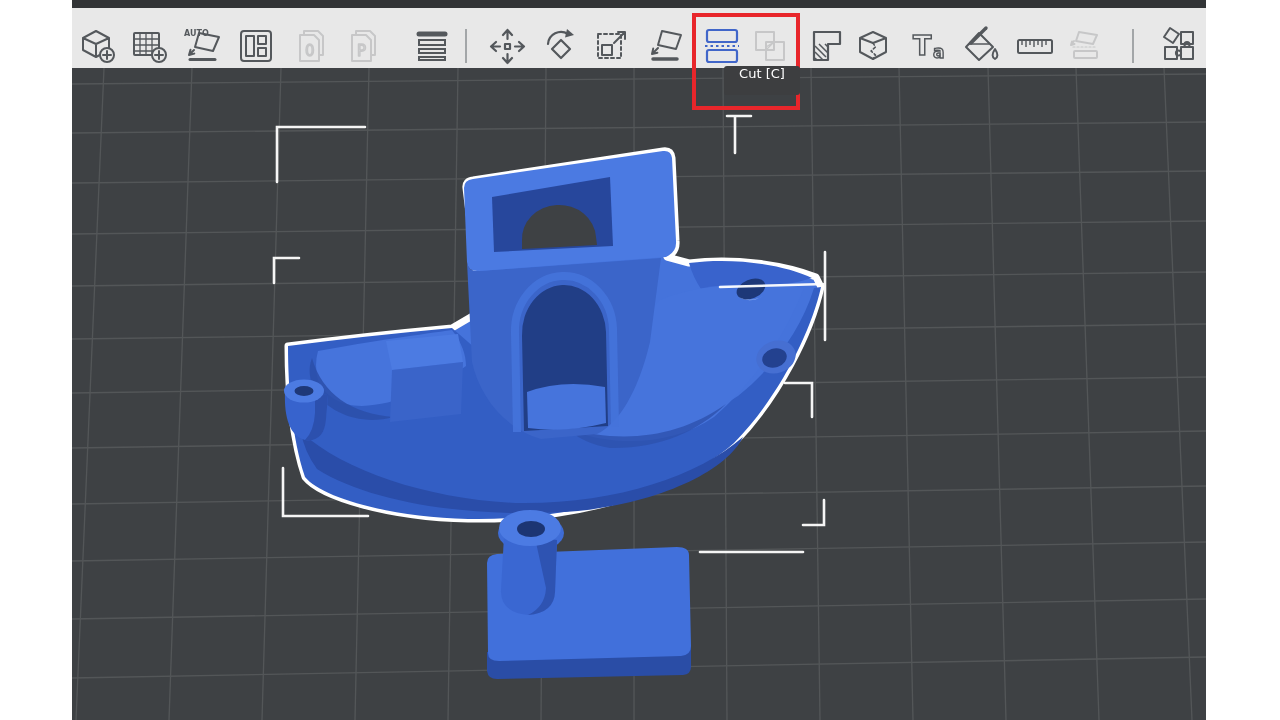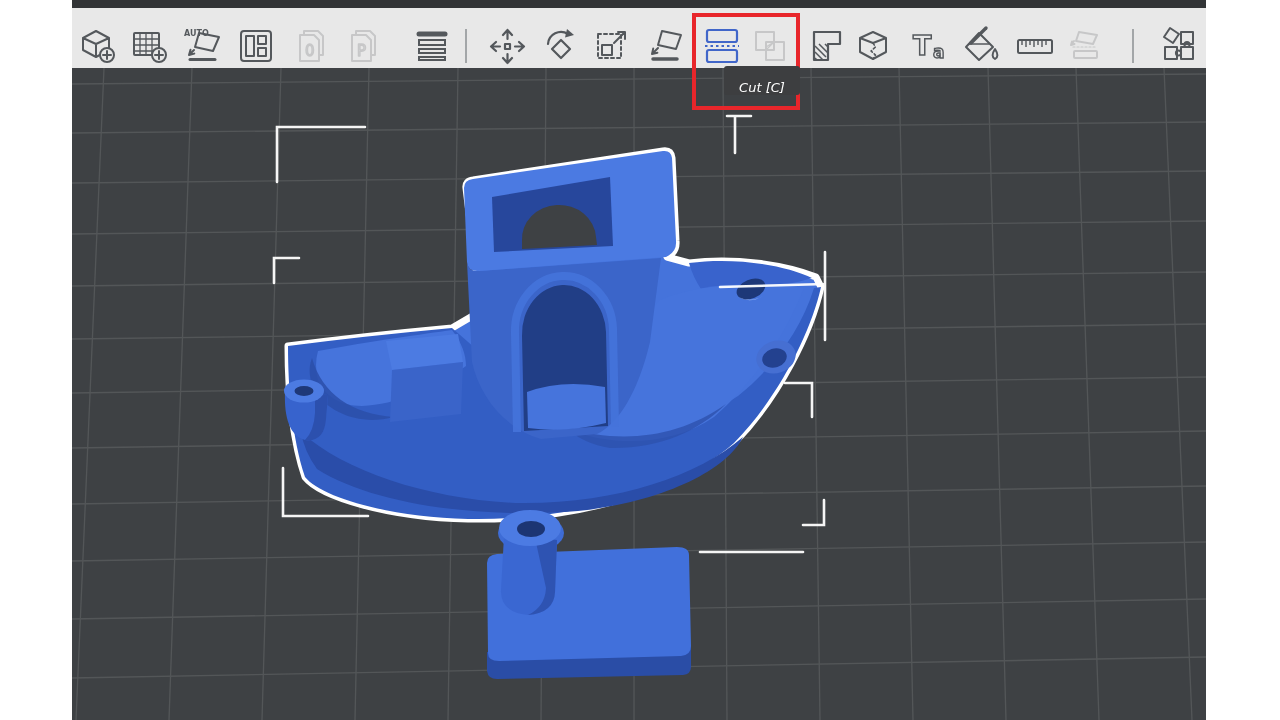--- a/index.html
+++ b/index.html
@@ -12,22 +12,22 @@
   .tool { position:absolute; top:16px; width:44px; height:44px; color:#54585c; }
   .tool svg { width:44px; height:44px; display:block; }
   .tool.disabled { opacity:0.22; }
   .tool.active { color:#4166c9; }
   .tb-sep { position:absolute; top:21px; width:2px; height:34px; background:#a3a6a8; }
   .viewport { position:absolute; left:0; top:68px; width:1134px; height:652px; }
   .viewport svg { display:block; }
   .highlight-box { position:absolute; left:620px; top:13px; width:108px; height:97px;
                    border:4px solid #e8262b; z-index:30; pointer-events:none; }
   .tooltip { position:absolute; left:652px; top:66px; width:76px; height:29px; z-index:31;
-             border-radius:3px; display:flex; align-items:flex-end; justify-content:center;
-             font-size:13px;font-style:italic; }
+             border-radius:3px; display:flex; align-items:flex-start; justify-content:center;
+             font-size:13px; }
   .icon-letter { font-family:"DejaVu Sans", sans-serif; }
 </style>
 </head>
 <body>
 
 <div class="page">
   <div class="app-window">
 
     <div class="top-strip" style="background:#323436"></div>
 

